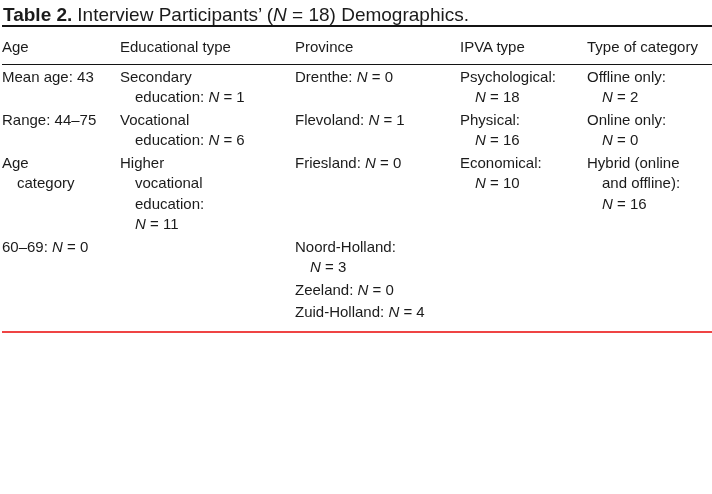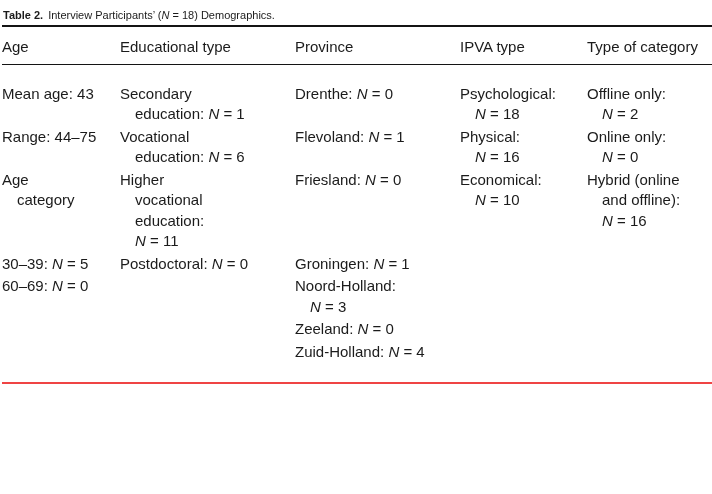--- a/index.html
+++ b/index.html
@@ -5,21 +5,21 @@
   html, body { margin: 0; padding: 0; }
   body {
     width: 712px; height: 494px; overflow: hidden;
     background: #ffffff; color: #1b1b1b;
     font-family: "Liberation Sans", "DejaVu Sans", sans-serif;
     -webkit-font-smoothing: antialiased;
   }
   .page { padding: 6px 0 0 2px; }
 
   .title {
-    font-size: 11px; line-height: 18px; height: 19px;
+    font-size: 19px; line-height: 18px; height: 19px;
     white-space: nowrap; margin-left: 1px;
   }
   .title-label { font-weight: bold; margin-right: 5px; }
 
   table.demo-table {
     border-collapse: collapse; table-layout: fixed; width: 710px;
     border-top: 2px solid #141414;
     border-bottom: 2px solid #ef4444;
   }
   col.c0 { width: 118px; }
@@ -32,22 +32,22 @@
     font-weight: normal; text-align: left; vertical-align: top;
     font-size: 15px; line-height: 20.5px;
     
     padding: 0 6px 2px 15px; text-indent: -15px;
     overflow: hidden;
   }
   thead th {
     padding-top: 10px; padding-bottom: 6px;
     border-bottom: 1.5px solid #141414;
   }
-  tbody tr:first-child td { padding-top: 19px; }
-  tbody tr:last-child td  { padding-bottom: 20px; }
+  tbody tr:first-child td { padding-top: 2px; }
+  tbody tr:last-child td  { padding-bottom: 8px; }
 
   .var { font-style: italic; }
 </style>
 </head>
 <body>
 
 <div class="page">
   <div class="title">
     <span class="title-label">Table 2.</span><span class="title-text">Interview Participants’ (<span class="var">N</span> = 18) Demographics.</span>
   </div>
@@ -85,27 +85,20 @@
           <td>Online only:<br><span class="var">N</span> = 0</td>
         </tr>
         <tr>
           <td>Age<br>category</td>
           <td>Higher<br>vocational<br>education:<br><span class="var">N</span> = 11</td>
           <td>Friesland: <span class="var">N</span> = 0</td>
           <td>Economical:<br><span class="var">N</span> = 10</td>
           <td>Hybrid (online<br>and offline):<br><span class="var">N</span> = 16</td>
         </tr>
         <tr>
-          <td>30–39: <span class="var">N</span> = 5</td>
-          <td>Postdoctoral: <span class="var">N</span> = 0</td>
-          <td>Groningen: <span class="var">N</span> = 1</td>
-          <td></td>
-          <td></td>
-        </tr>
-        <tr>
           <td>60–69: <span class="var">N</span> = 0</td>
           <td></td>
           <td>Noord-Holland:<br><span class="var">N</span> = 3</td>
           <td></td>
           <td></td>
         </tr>
         <tr>
           <td></td>
           <td></td>
           <td>Zeeland: <span class="var">N</span> = 0</td>

